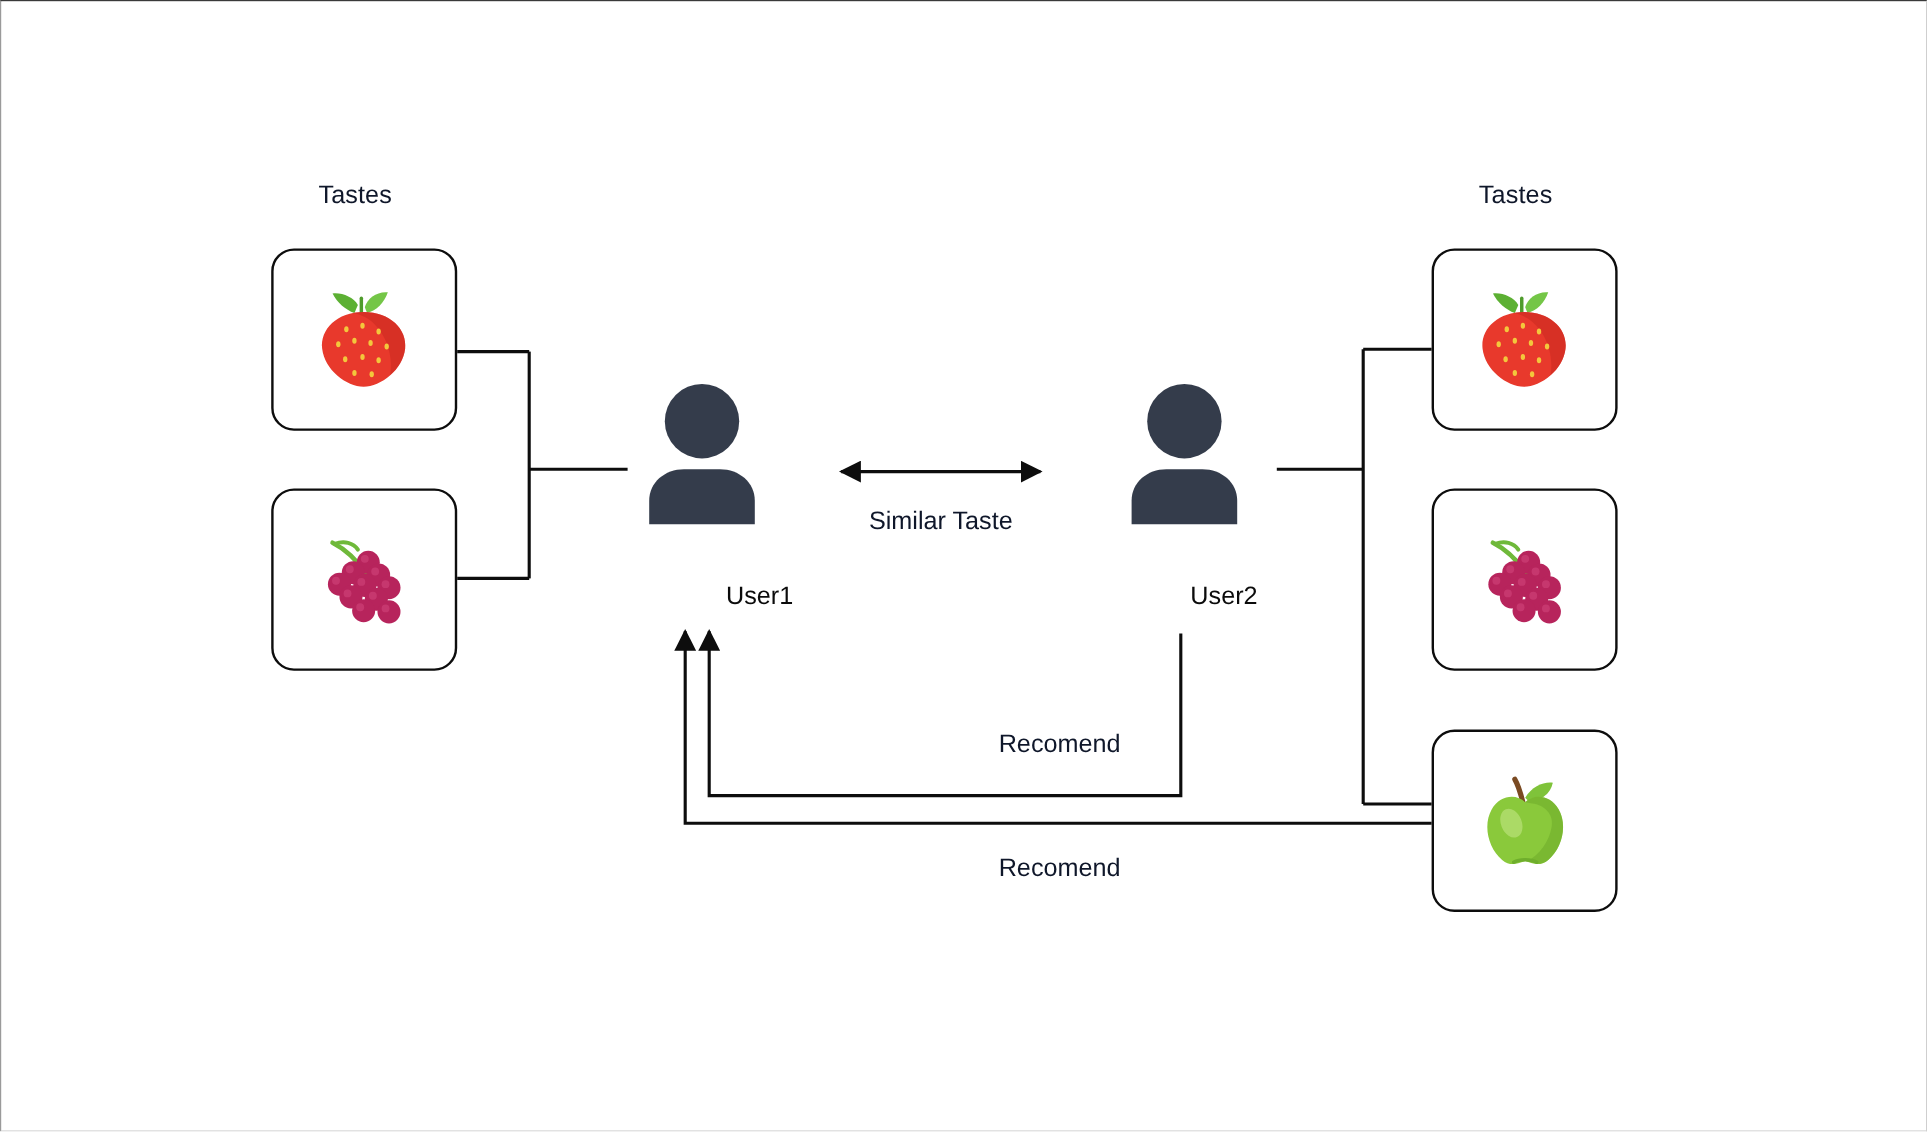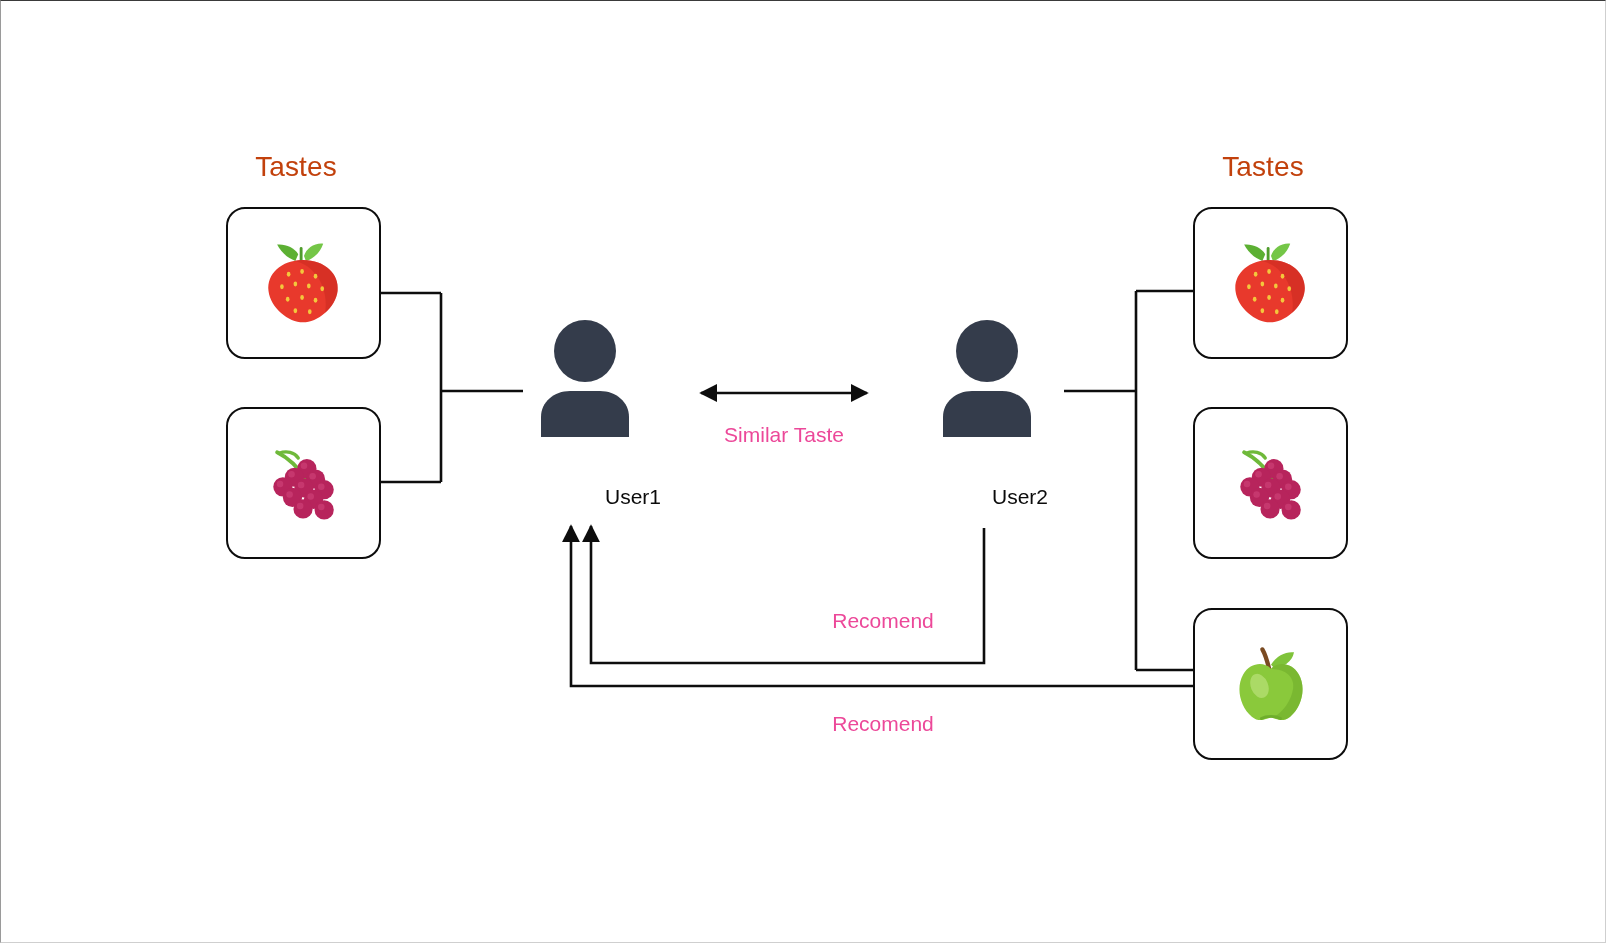--- a/index.html
+++ b/index.html
@@ -53,22 +53,22 @@
   }
   .item-card .fruit {
     width: 96px;
     height: 96px;
     display: block;
   }
 
   
   .caption {
     position: absolute;
-    font-size: 28px;
-    color: #c2410c;
+    font-size: 21px;
+    color: #0f172a;
     letter-spacing: 0.1px;
     white-space: nowrap;
     text-align: center;
   }
 
   
   .user-figure {
     position: absolute;
     width: 96px;
     height: 118px;
@@ -79,21 +79,21 @@
     font-size: 21px;
     color: #0b0b0b;
     white-space: nowrap;
     text-align: right;
   }
 
   
   .edge-label {
     position: absolute;
     font-size: 21px;
-    color: #ec4899;
+    color: #0f172a;
     white-space: nowrap;
     text-align: center;
   }
 </style>
 </head>
 <body>
 
 <div id="canvas">
 
   <svg class="edge-layer" viewBox="0 0 1606 943" width="1606" height="943">

